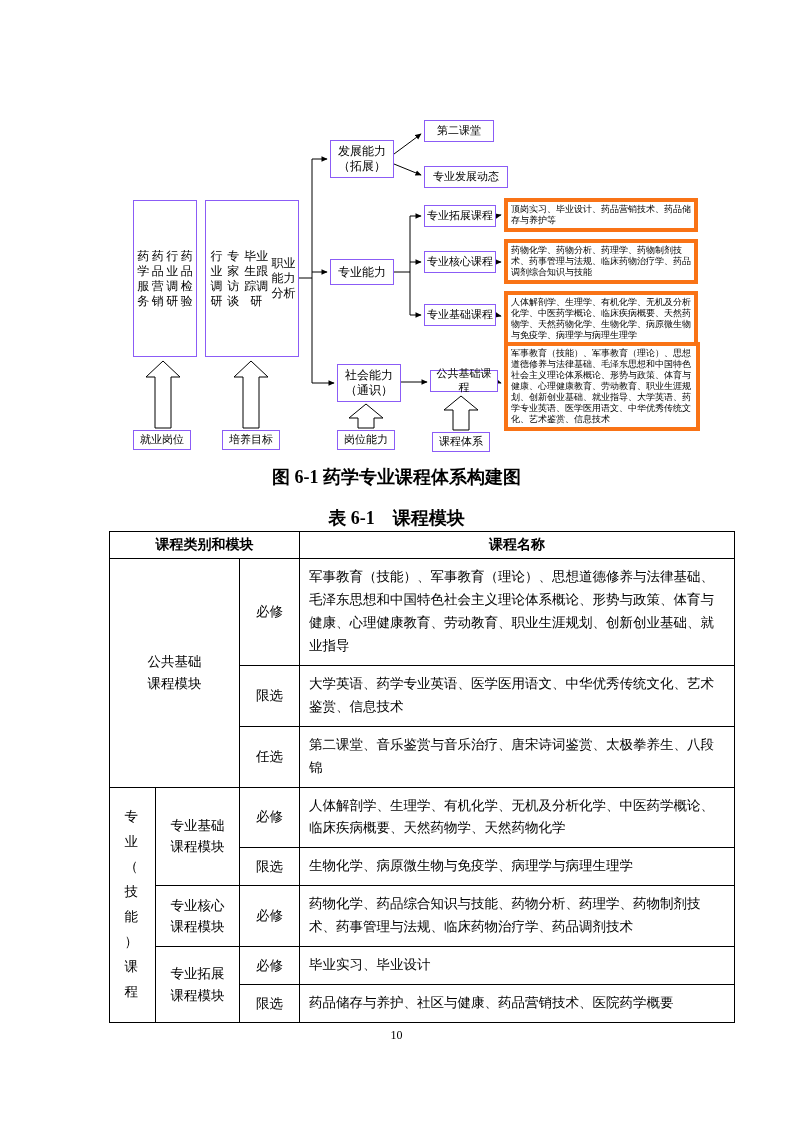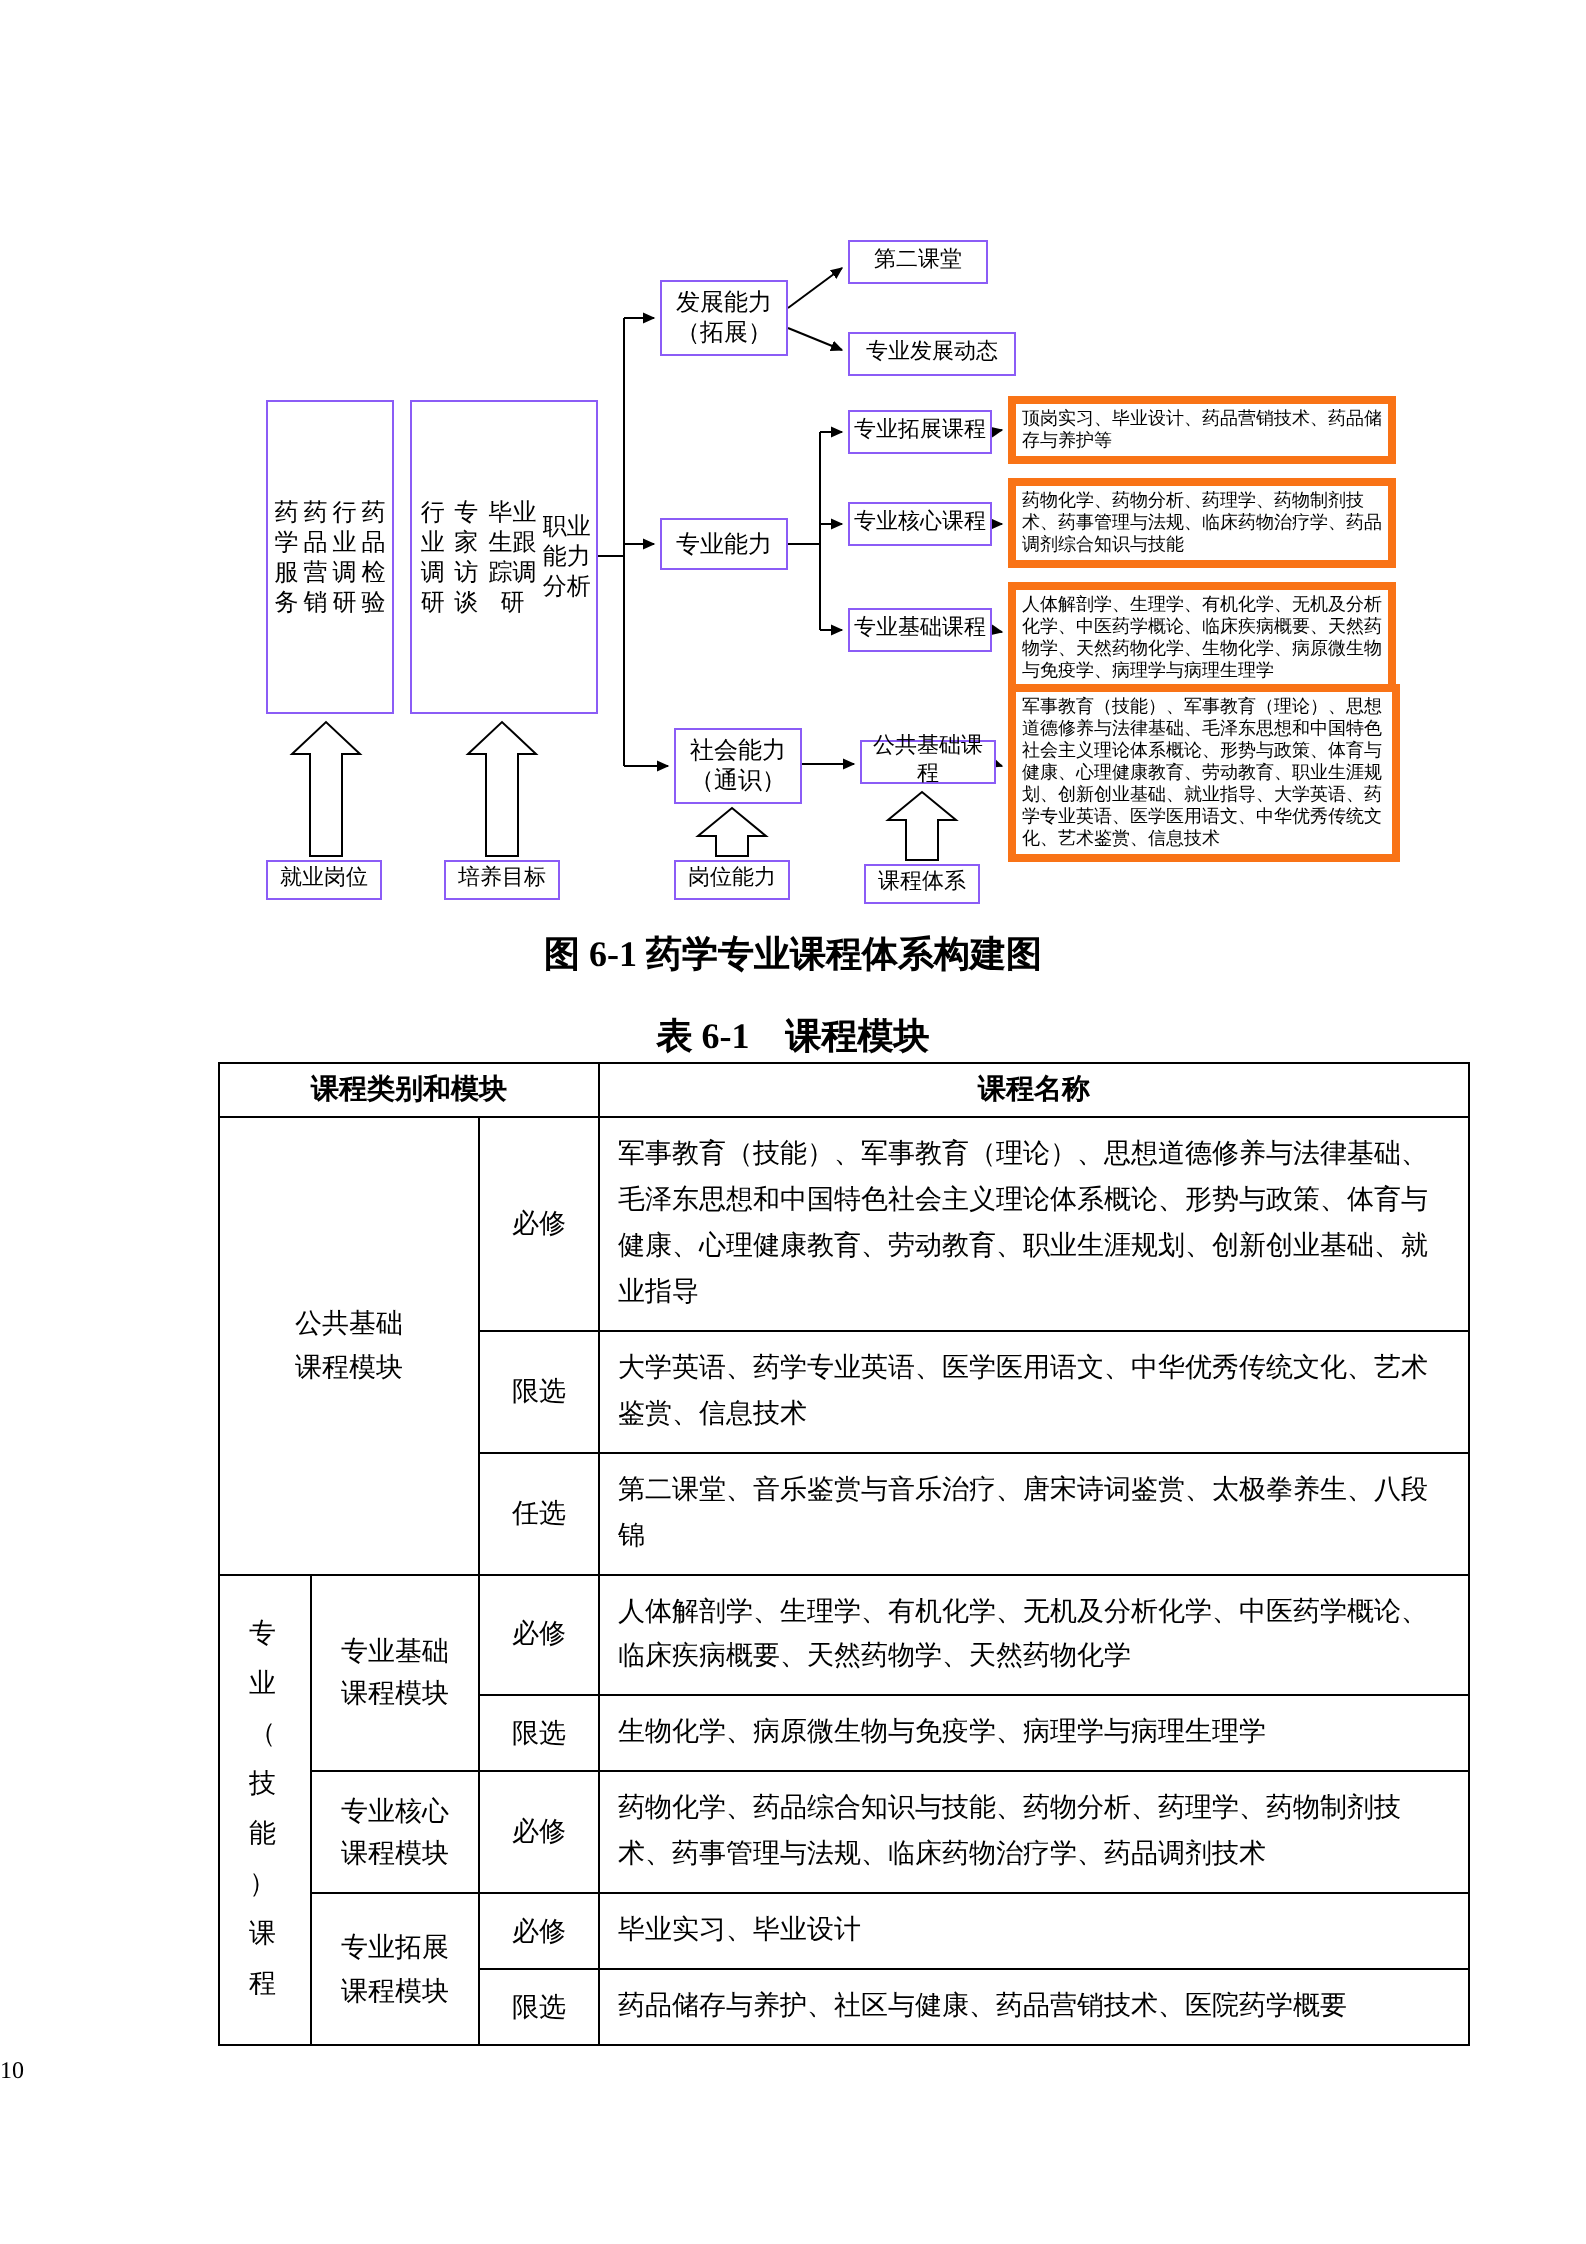--- a/index.html
+++ b/index.html
@@ -35,21 +35,21 @@
   .course-table th { font-weight:bold; text-align:center; padding:4px 2px; font-size:14px; }
   .course-table td.c { text-align:center; padding:4px 2px; }
   .course-table td.content { text-align:left; padding:7px 9px; line-height:1.7; }
   .wrap2 { width:60px; margin:0 auto; line-height:1.6; }
   .modname { width:62px; margin:0 auto; line-height:1.6; }
   .vtext {
     width:16px; margin:0 auto; word-break:break-all; line-break:anywhere;
     line-height:1.85; font-size:13.5px; text-align:left;
   }
   .page-number { position:absolute; left:0; top:1028px; width:793px;
-    text-align:left; font-size:12px; font-family:"Liberation Serif",serif; }
+    text-align:center; font-size:12px; font-family:"Liberation Serif",serif; }
 </style>
 </head>
 <body>
 
 <div class="page">
 
   <div class="fig-canvas">
 
     <svg width="793" height="352" viewBox="0 0 793 352">
       <defs>

